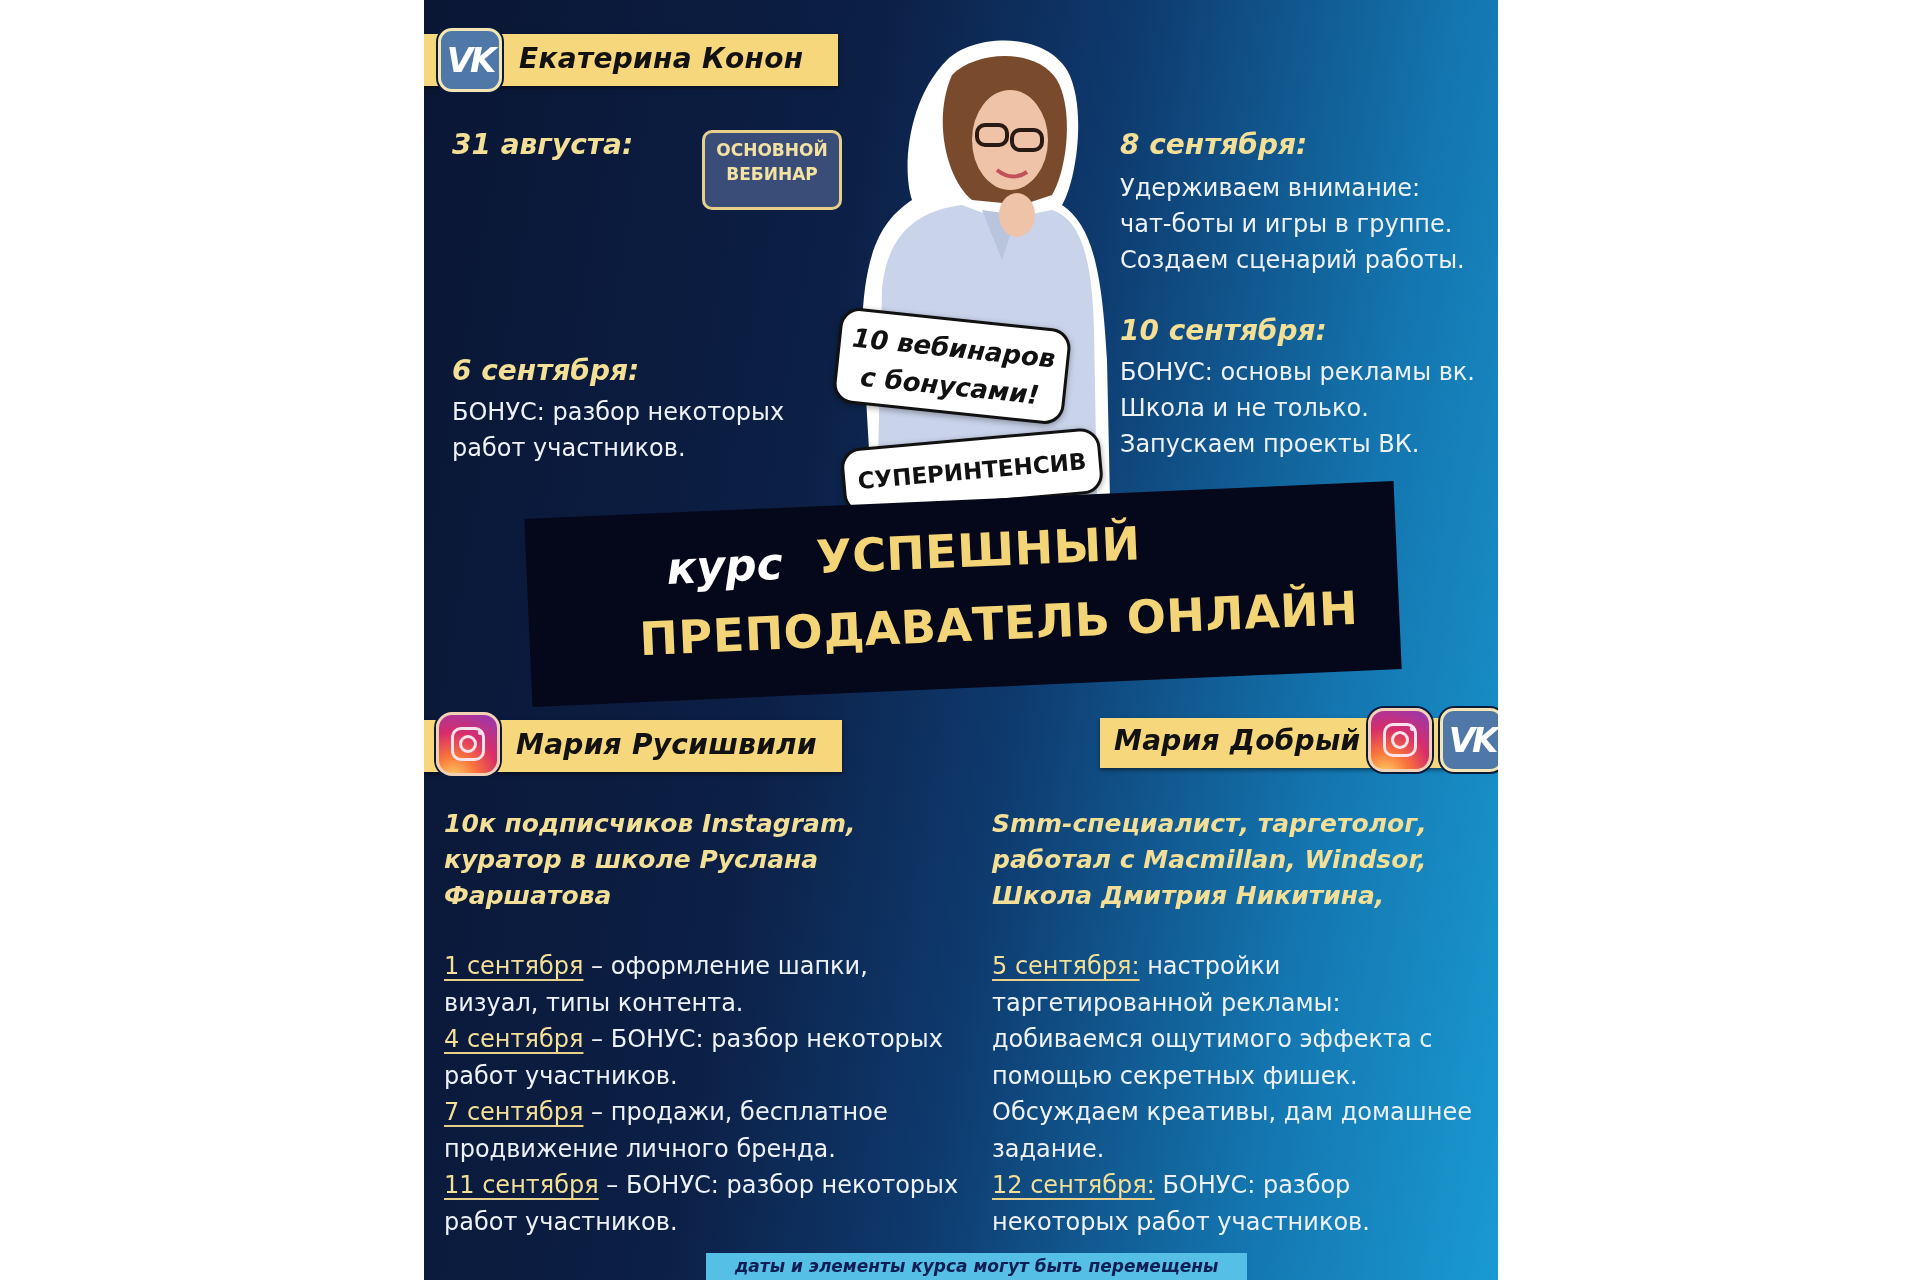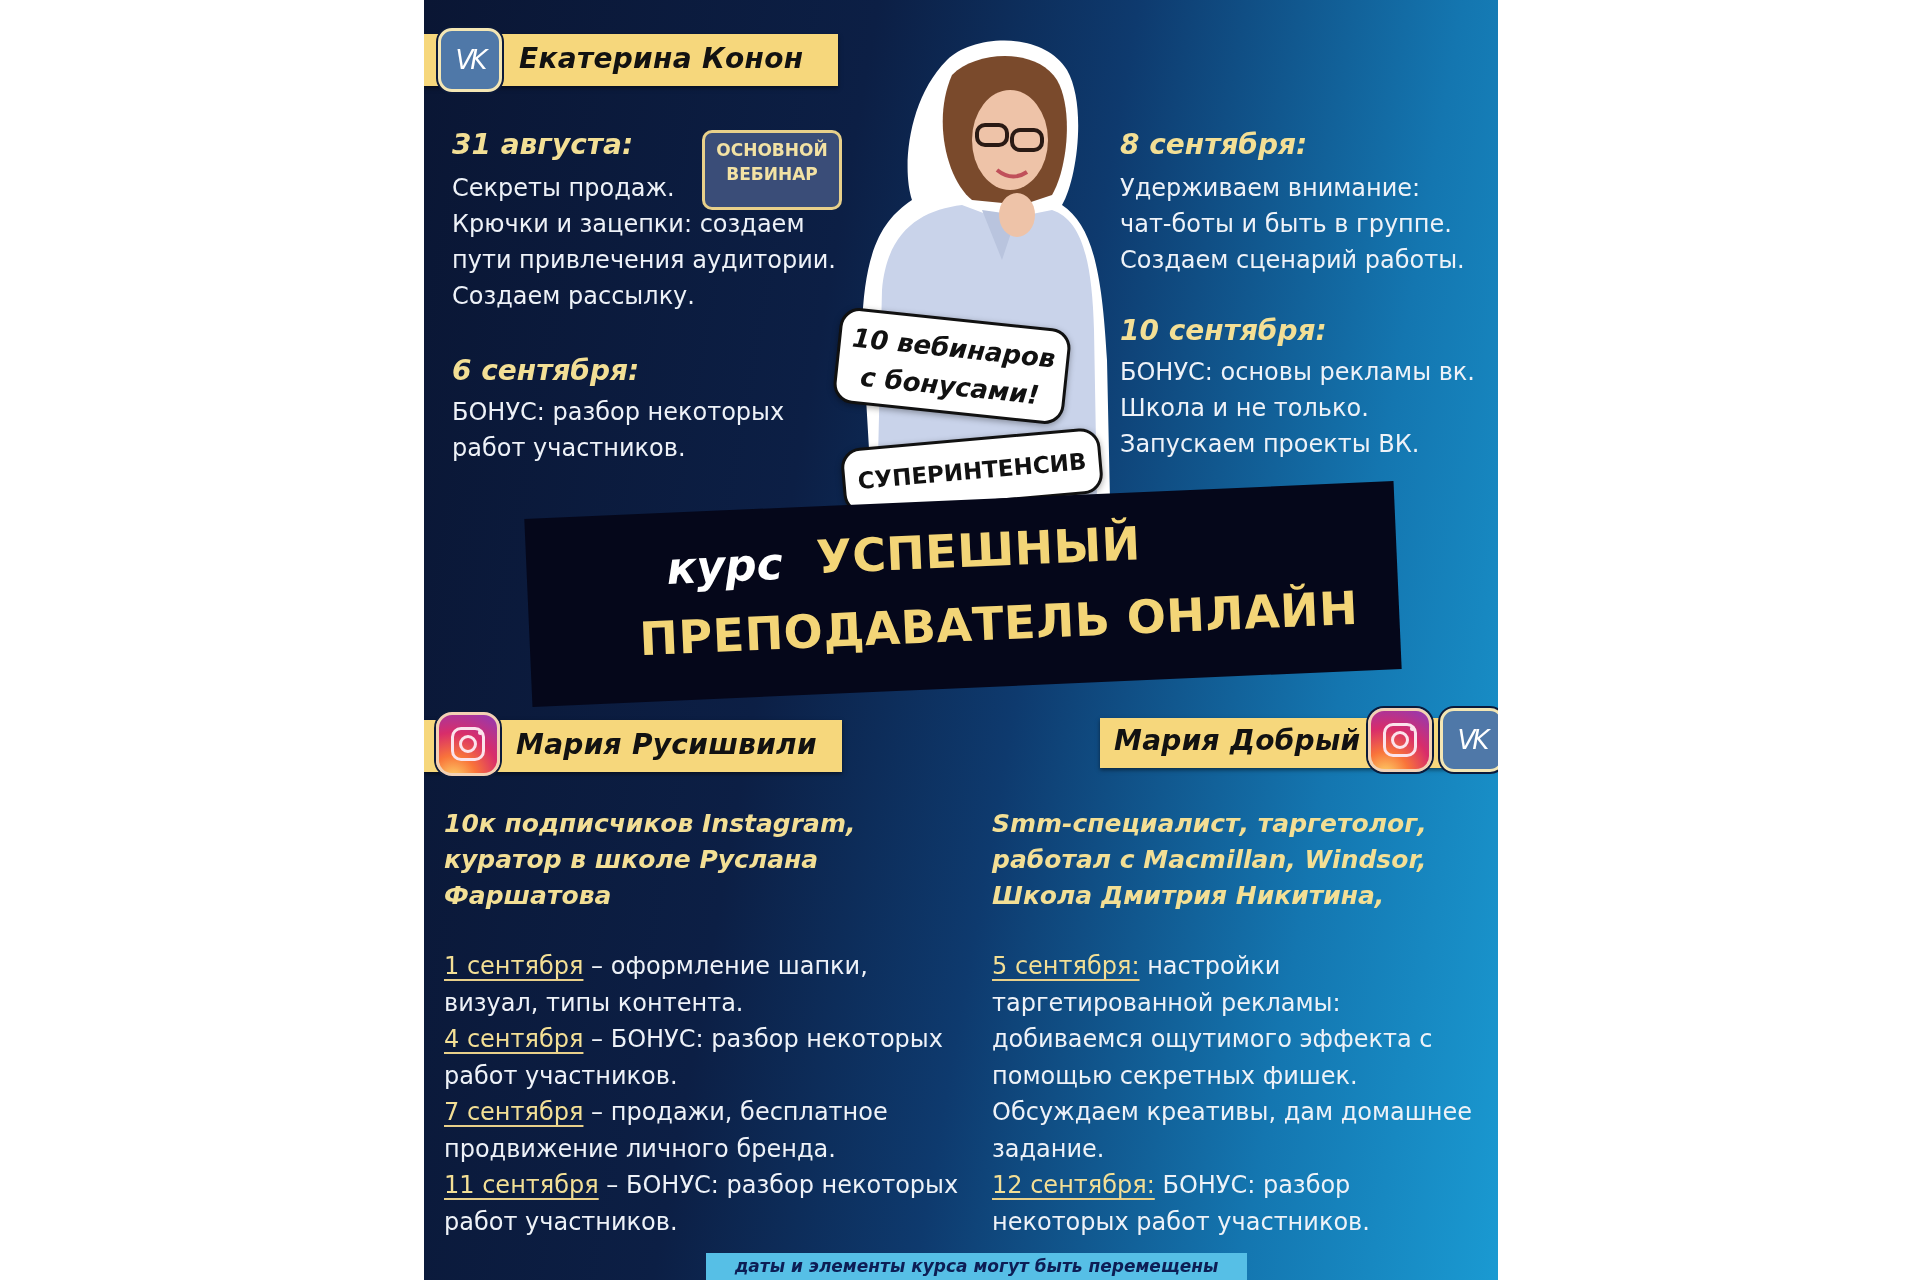--- a/index.html
+++ b/index.html
@@ -6,21 +6,21 @@
   body { width:1920px; height:1280px; background:#ffffff; position:relative; overflow:hidden;
          font-family:"DejaVu Sans", sans-serif; }
   .poster { position:absolute; left:424px; top:0; width:1074px; height:1280px; overflow:hidden;
             background: linear-gradient(100deg, #0a1634 0%, #0c1f45 35%, #0e3a6e 55%, #1476b0 80%, #1a9ad2 100%); }
   .ybar { position:absolute; background:#f6d77c; height:52px; box-shadow:0 2px 4px rgba(0,0,0,.5); }
   .name { position:absolute; font-family:"DejaVu Sans", sans-serif; font-style:italic; font-weight:bold;
           color:#121212; font-size:28px; white-space:nowrap; letter-spacing:0.3px; }
   .icon-vk { position:absolute; width:64px; height:64px; border-radius:14px; background:#4f78a8;
              border:3px solid #f3e6b4; box-sizing:border-box; display:flex; align-items:center; justify-content:center;
              box-shadow:0 0 0 2px #0c1a3a; }
-  .icon-vk span { color:#fff; font-weight:normal; font-size:26px; font-family:"DejaVu Sans", sans-serif; letter-spacing:-3px; font-style:italic; }
+  .icon-vk span { color:#fff; font-weight:bold; font-size:34px; font-family:"DejaVu Sans", sans-serif; letter-spacing:-3px; font-style:italic; }
   .icon-ig { position:absolute; width:64px; height:64px; border-radius:16px;
              background: radial-gradient(circle at 25% 110%, #fdd56a 0%, #f9743a 30%, #d82d6a 60%, #8e3ab8 100%);
              border:3px solid #f3d1b4; box-sizing:border-box; box-shadow:0 0 0 2px #0c1a3a; }
   .icon-ig .cam { position:absolute; left:12px; top:12px; width:34px; height:34px; border:3px solid #fbe3ec; border-radius:10px; box-sizing:border-box; }
   .icon-ig .lens { position:absolute; left:20px; top:20px; width:18px; height:18px; border:3px solid #fbe3ec; border-radius:50%; box-sizing:border-box; }
   .icon-ig .dot { position:absolute; left:39px; top:15px; width:5px; height:5px; background:#fbe3ec; border-radius:50%; }
   .date { position:absolute; font-style:italic; font-weight:bold; color:#f3df95; font-size:28px; white-space:nowrap; }
   .body { position:absolute; color:#eef2f8; font-size:24px; line-height:36px; white-space:nowrap; }
   .body div { height:36px; }
   .badge-main { position:absolute; left:278px; top:130px; width:140px; height:80px; border:3px solid #e8d08a; border-radius:10px;
@@ -50,37 +50,31 @@
   <div class="icon-vk" style="left:14px; top:28px;">
       <span>VK</span>
     </div>
   <div class="name" style="left:95px; top:42px;">Екатерина Конон</div>
 
   <div class="date" style="left:28px; top:128px;">31 августа:</div>
   <div class="badge-main">
     <div>ОСНОВНОЙ</div>
     <div>ВЕБИНАР</div>
   </div>
-  <div class="body" style="left:28px; top:170px;">
-    <div>Секреты продаж.</div>
-    <div>Крючки и зацепки: создаем</div>
-    <div>пути привлечения аудитории.</div>
-    <div>Создаем рассылку.</div>
-  </div>
 
   <div class="date" style="left:28px; top:354px;">6 сентября:</div>
   <div class="body" style="left:28px; top:394px;">
     <div>БОНУС: разбор некоторых</div>
     <div>работ участников.</div>
   </div>
 
   <div class="date" style="left:696px; top:128px;text-align:center;">8 сентября:</div>
   <div class="body" style="left:696px; top:170px;">
     <div>Удерживаем внимание:</div>
-    <div>чат-боты и быть в группе.</div>
+    <div>чат-боты и игры в группе.</div>
     <div>Создаем сценарий работы.</div>
   </div>
 
   <div class="date" style="left:696px; top:314px;">10 сентября:</div>
   <div class="body" style="left:696px; top:354px;">
     <div>БОНУС: основы рекламы вк.</div>
     <div>Школа и не только.</div>
     <div>Запускаем проекты ВК.</div>
   </div>
 

